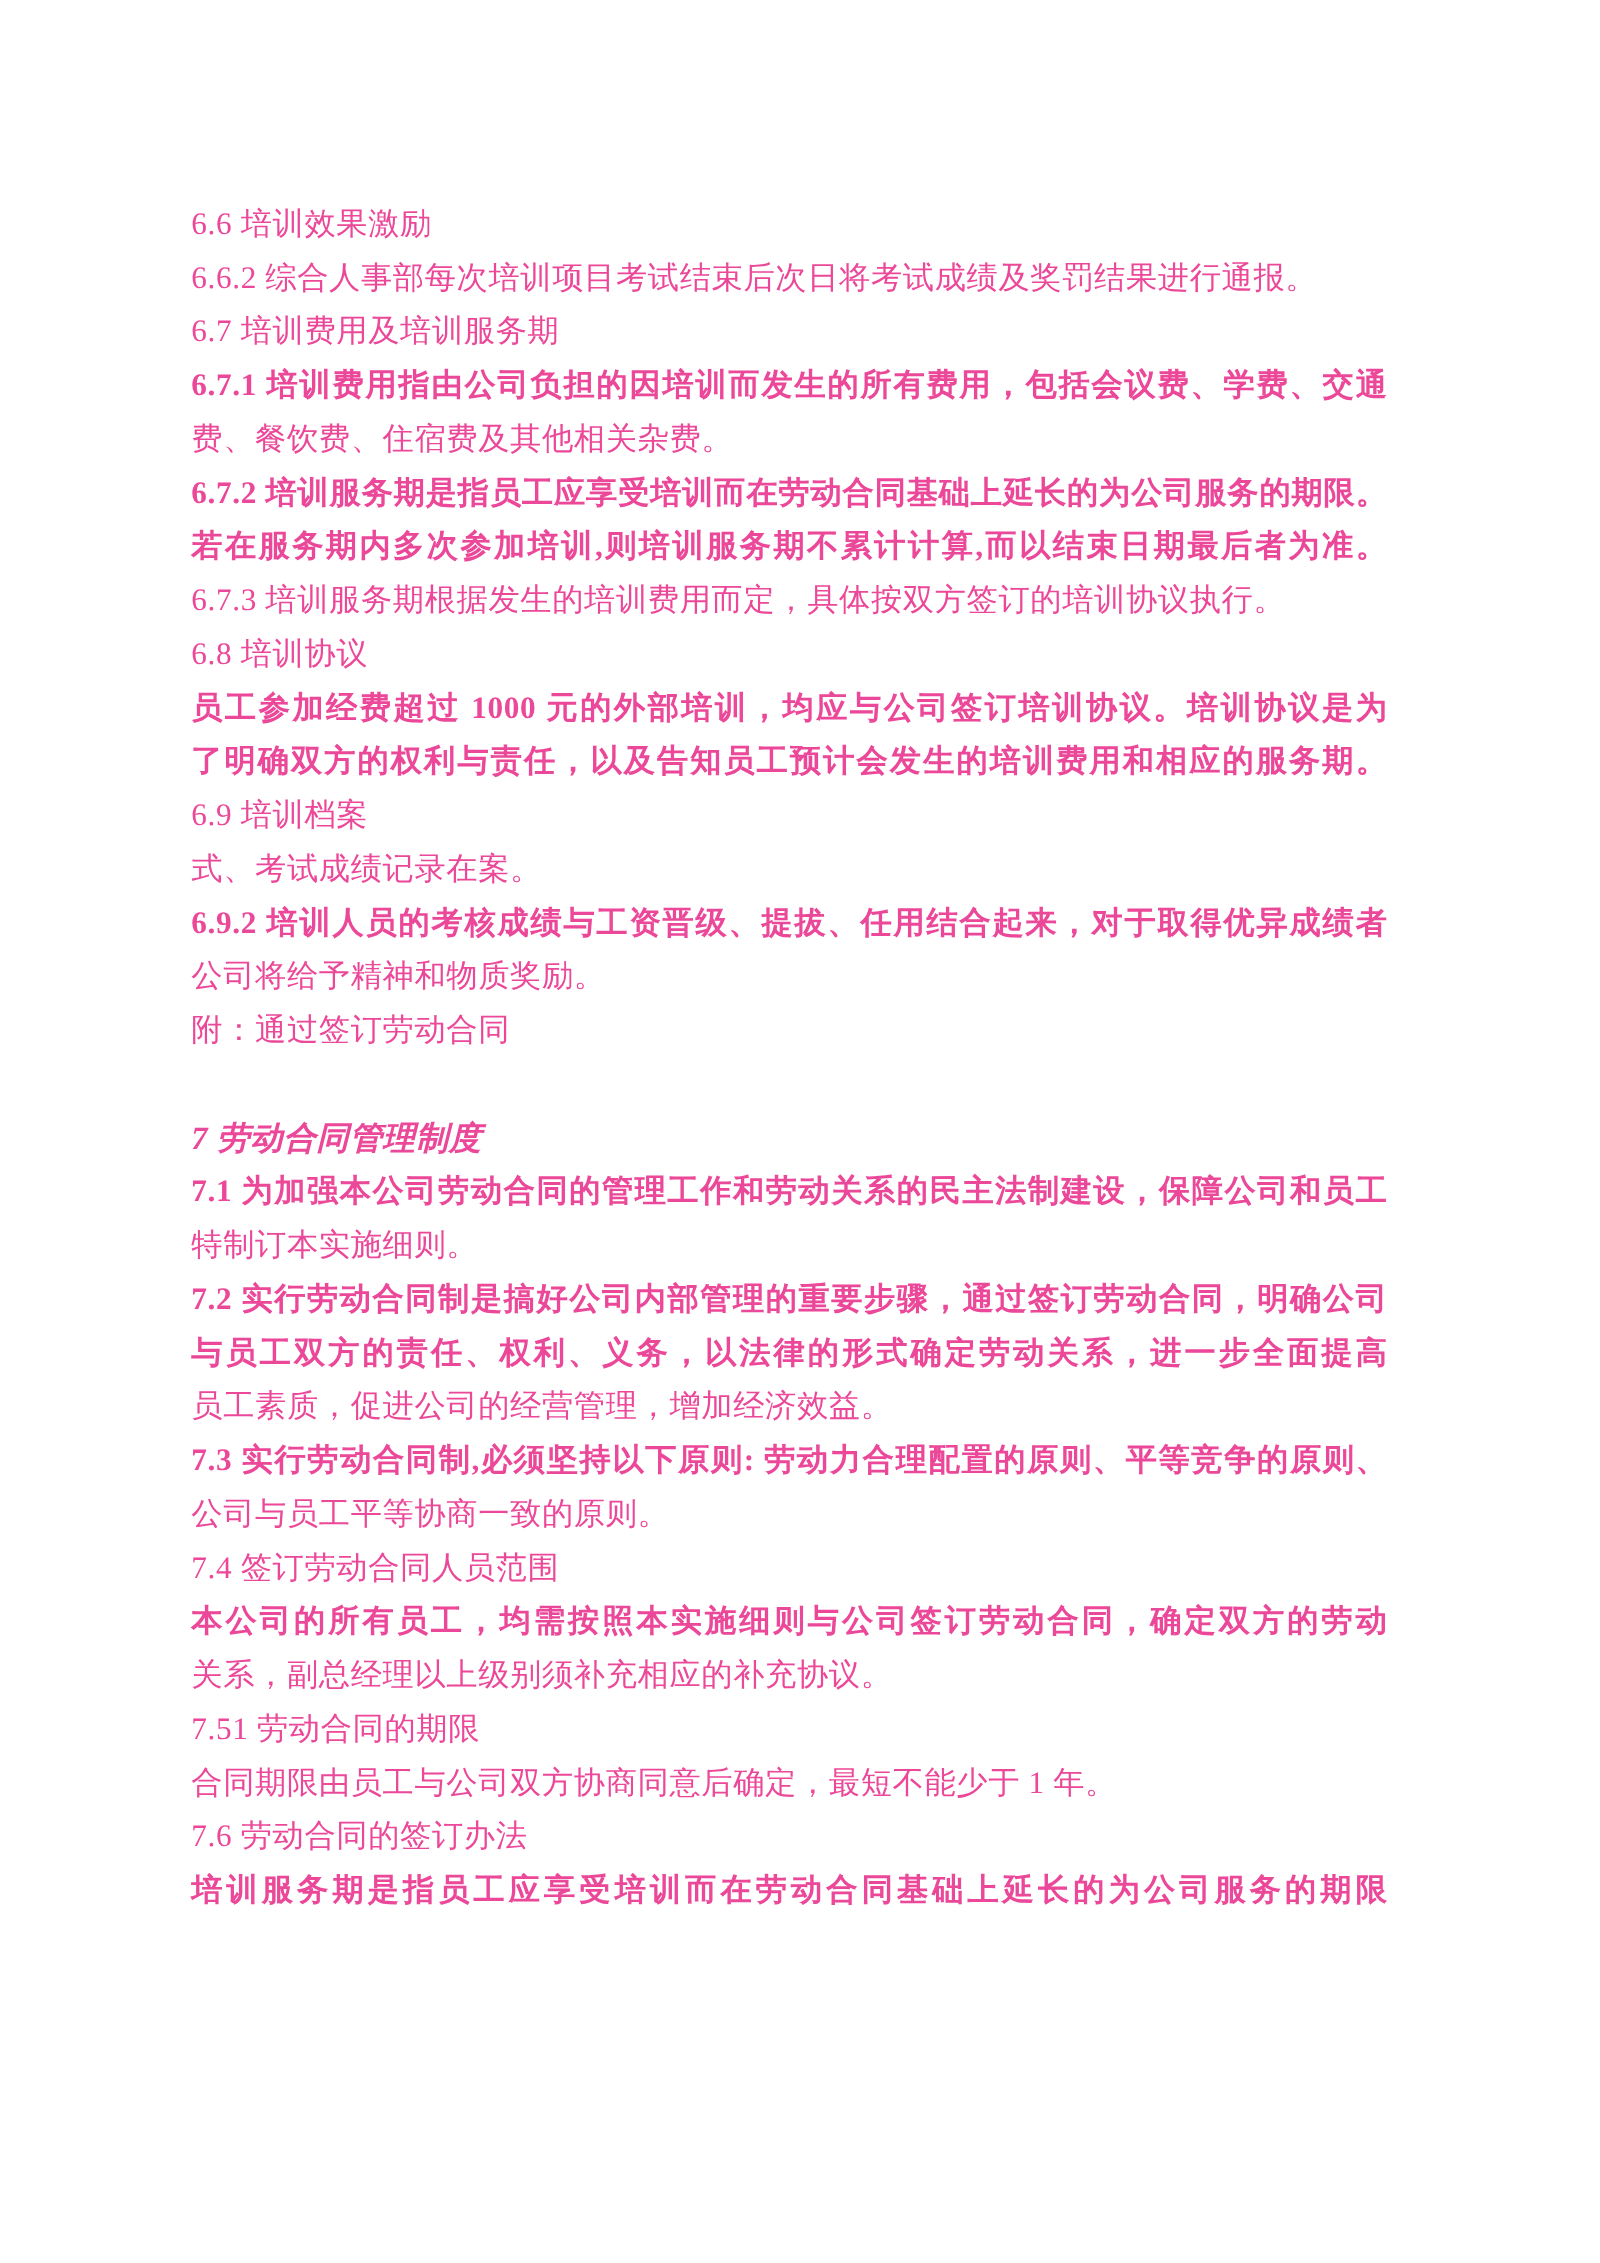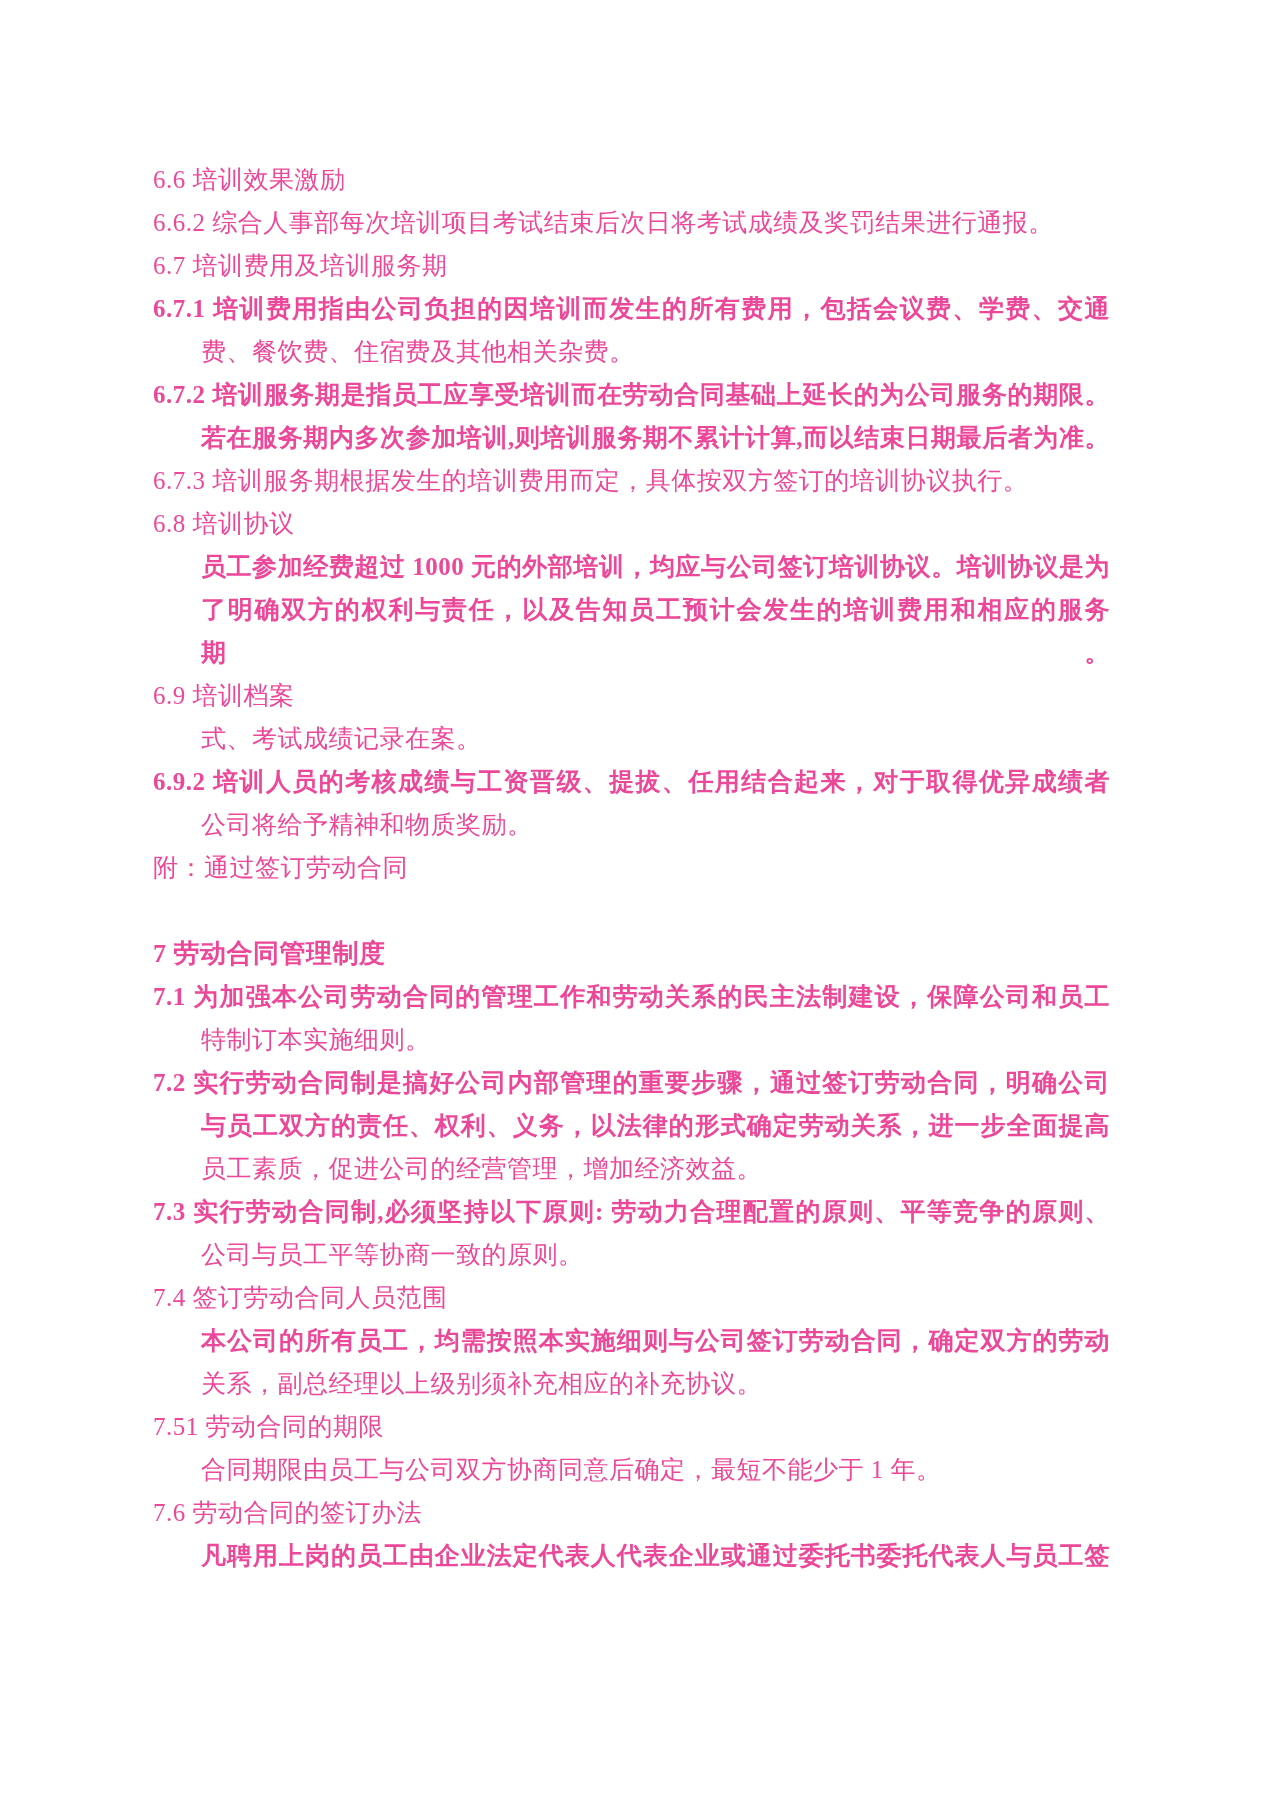--- a/index.html
+++ b/index.html
@@ -31,25 +31,25 @@
   
   .just {
     white-space: normal;
     text-align: justify;
     text-align-last: justify;
     text-justify: inter-character;
     font-weight: bold;
   }
   
   .cont {
-    margin-left: 48px;
   }
   .heading {
     font-weight: bold;
     font-size: 26px;
+    font-style: italic;
   }
   .spacer {
     height: 43px;
   }
 </style>
 </head>
 <body>
 
 <div class="doc-page">
   <div class="line">6.6 培训效果激励</div>
@@ -76,14 +76,14 @@
   <div class="line cont just">与员工双方的责任、权利、义务，以法律的形式确定劳动关系，进一步全面提高</div>
   <div class="line cont">员工素质，促进公司的经营管理，增加经济效益。</div>
   <div class="line just">7.3 实行劳动合同制,必须坚持以下原则: 劳动力合理配置的原则、平等竞争的原则、</div>
   <div class="line cont">公司与员工平等协商一致的原则。</div>
   <div class="line">7.4 签订劳动合同人员范围</div>
   <div class="line cont just">本公司的所有员工，均需按照本实施细则与公司签订劳动合同，确定双方的劳动</div>
   <div class="line cont">关系，副总经理以上级别须补充相应的补充协议。</div>
   <div class="line">7.51 劳动合同的期限</div>
   <div class="line cont">合同期限由员工与公司双方协商同意后确定，最短不能少于 1 年。</div>
   <div class="line">7.6 劳动合同的签订办法</div>
-  <div class="line cont just">凡聘用上岗的员工由企业法定代表人代表企业或通过委托书委托代表人与员工签</div>
+  <div class="line cont just">培训服务期是指员工应享受培训而在劳动合同基础上延长的为公司服务的期限</div>
 </div>
 
 </body></html>

